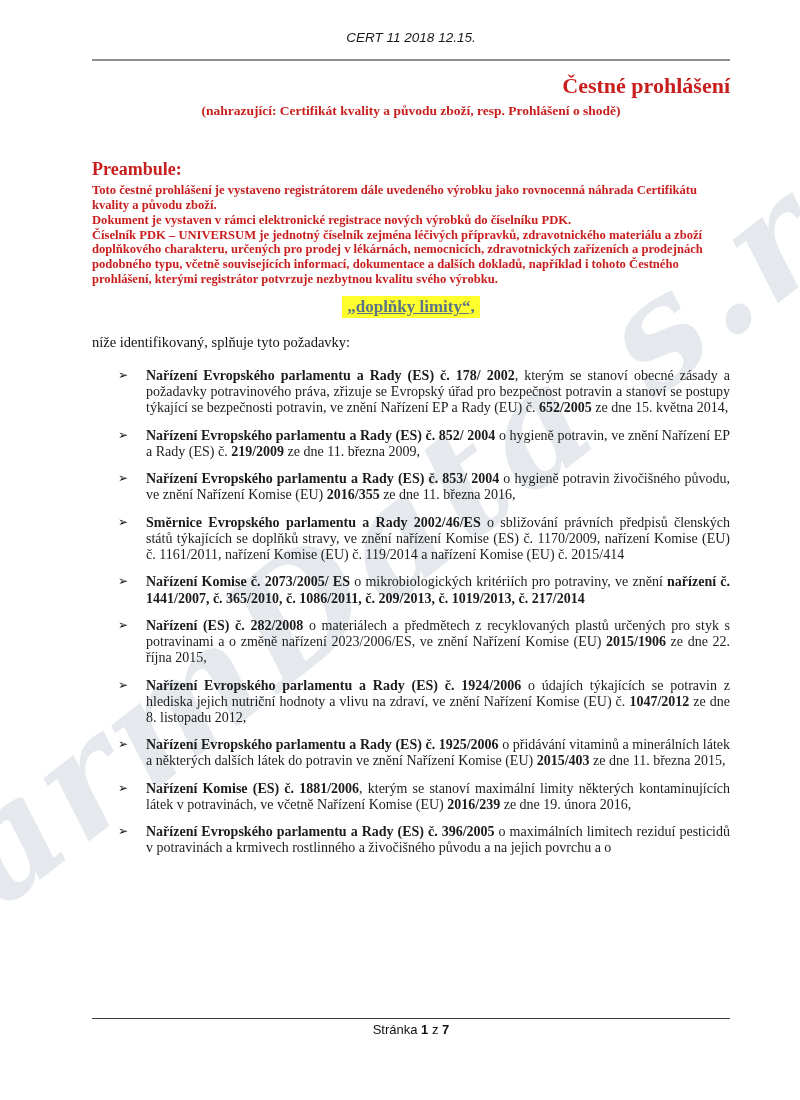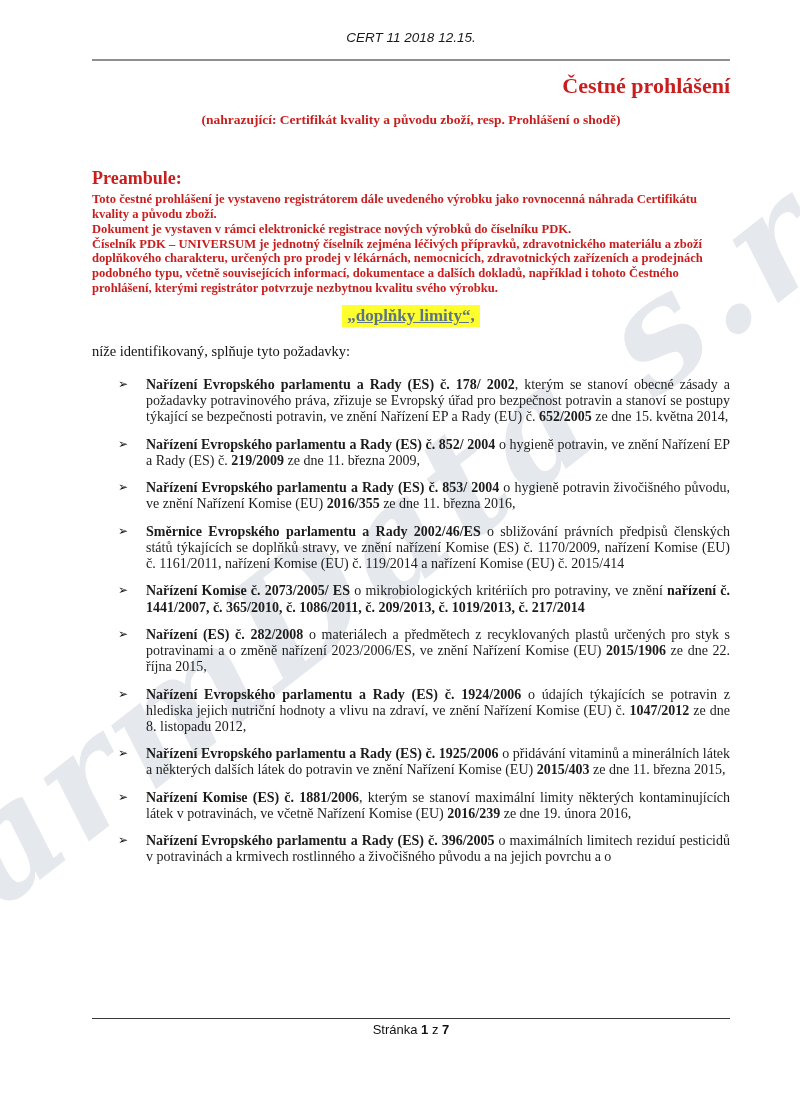--- a/index.html
+++ b/index.html
@@ -20,21 +20,21 @@
     text-align:center;font-family:"Liberation Sans", sans-serif;
     font-style:italic;font-size:13.5px;color:#1a1a1a;
   }
   .header-rule{border:none;border-top:2.4px solid #8f8f8f;margin:14px 0 0 0;}
   .title{
     text-align:right;color:#c81e1e;font-weight:bold;font-size:22px;
     margin-top:12px;
   }
   .subtitle{
     text-align:center;color:#c81e1e;font-weight:bold;font-size:13.5px;
-    margin-top:13px;
+    margin-top:4px;
   }
   .preamble-heading{
     color:#c81e1e;font-weight:bold;font-size:18px;margin-top:40px;
   }
   .preamble-text{color:#c81e1e;font-weight:bold;font-size:12.6px;line-height:1.18;margin-top:3px;}
   .preamble-text p{margin:0;}
   .decl-intro{
     text-align:center;color:#c81e1e;font-size:14.5px;margin-top:17px;
   }
   .decl-verb{

